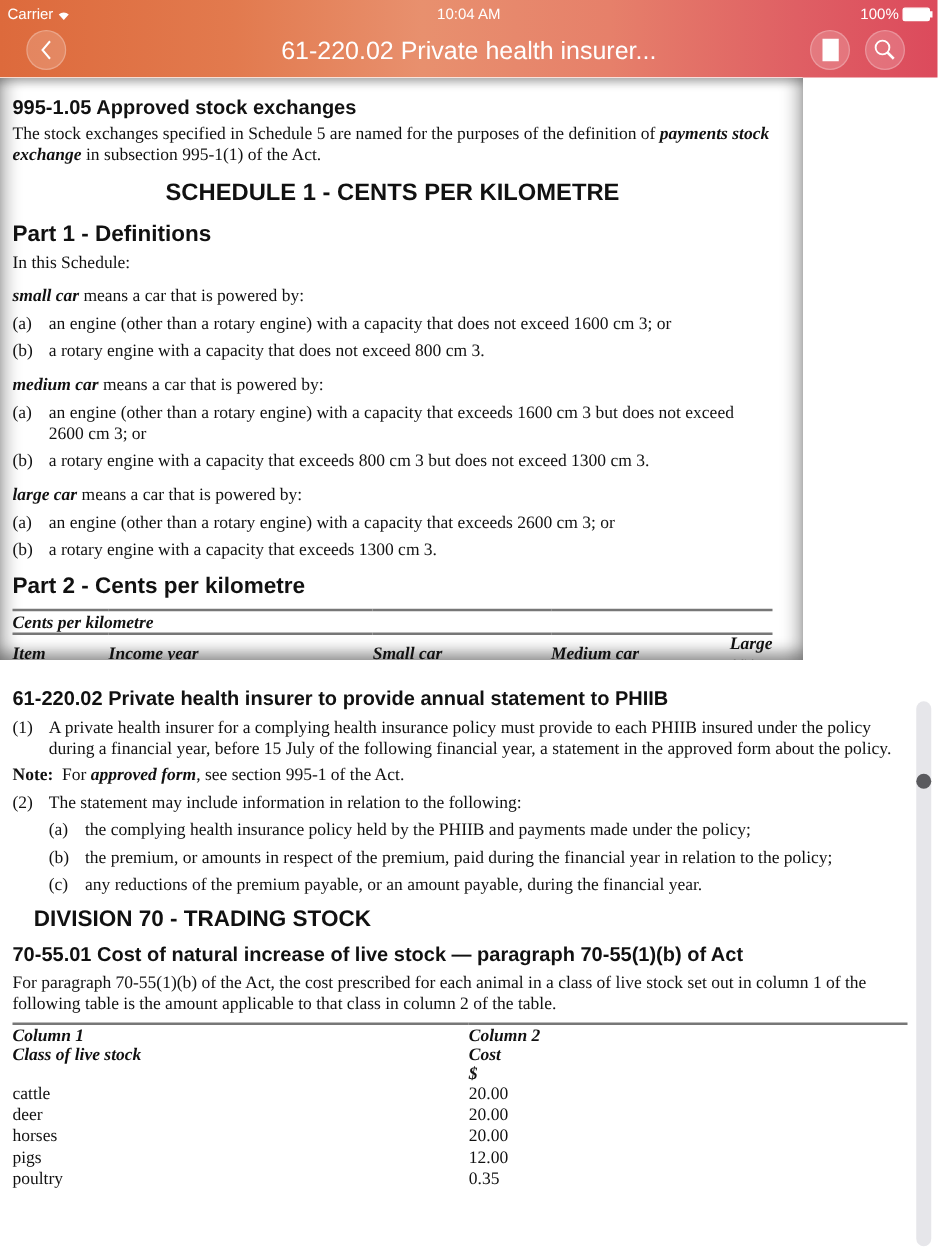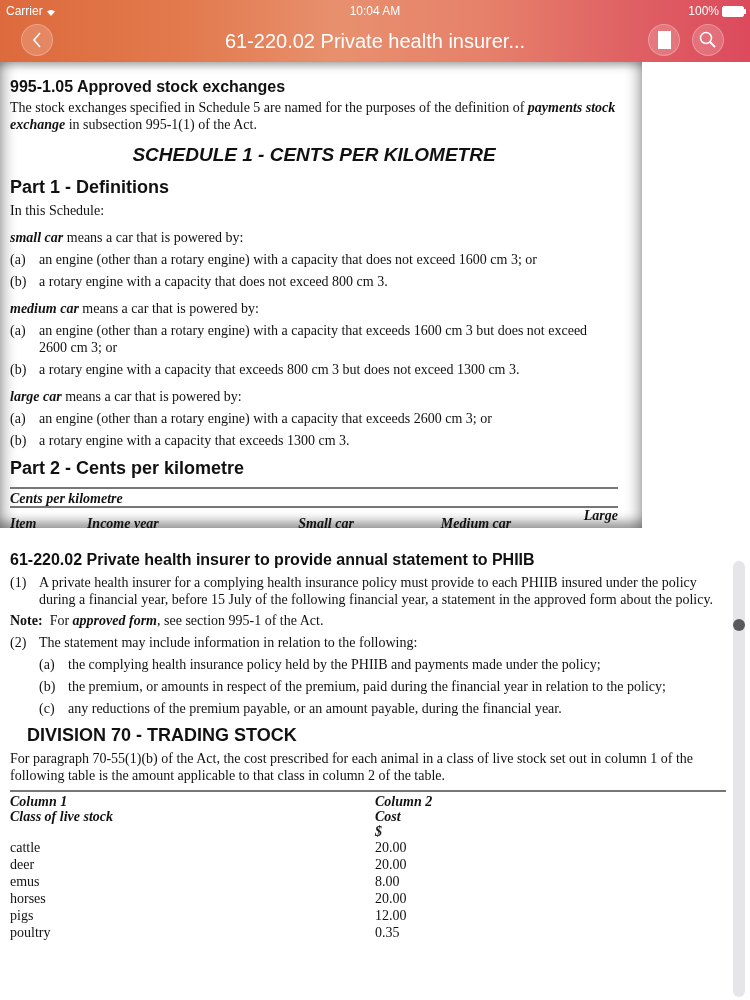--- a/index.html
+++ b/index.html
@@ -68,21 +68,21 @@
         <circle cx="8" cy="8" r="5.5" stroke="#fff" stroke-width="1.5" fill="none"></circle>
         <path d="M12 12 L17 17" stroke="#fff" stroke-width="2"></path>
       </svg>
   </div>
 </div>
 
 <div class="preview">
   <div class="content" style="top:16px;">
     <h3 class="h-sec">995-1.05  Approved stock exchanges</h3>
     <p class="p" style="margin-top:3px;"><span>The stock exchanges specified in Schedule 5 are named for the purposes of the definition of </span><span class="bi">payments stock exchange</span><span> in subsection 995-1(1) of the Act.</span></p>
-    <h2 class="h-sched" style="margin-top:11px;font-style:italic;">SCHEDULE 1 - CENTS PER KILOMETRE</h2>
+    <h2 class="h-sched" style="margin-top:11px;">SCHEDULE 1 - CENTS PER KILOMETRE</h2>
     <h3 class="h-part" style="margin-top:11px;">Part 1 - Definitions</h3>
     <p class="p" style="margin-top:4px;">In this Schedule:</p>
 
     <div id="defs">
         <p class="p" style="margin-top: 10px;"><span class="bi">small car</span><span> means a car that is powered by:</span></p>
         <div class="item" style="margin-top: 5px;">
           <span class="lbl">(a)</span>
           <span>an engine (other than a rotary engine) with a capacity that does not exceed 1600 cm 3; or</span>
         </div>
         <div class="item" style="margin-top: 5px;">
@@ -157,20 +157,21 @@
         <div class="item sub" style="margin-top: 5px;">
           <span class="lbl">(b)</span>
           <span>the premium, or amounts in respect of the premium, paid during the financial year in relation to the policy;</span>
         </div>
         <div class="item sub" style="margin-top: 5px;">
           <span class="lbl">(c)</span>
           <span>any reductions of the premium payable, or an amount payable, during the financial year.</span>
         </div>
       </div>
     <h3 class="h-part" style="margin-top:8px;margin-left:17px;">DIVISION 70 - TRADING STOCK</h3>
+    <h3 class="h-sec" style="margin-top:10px;">70-55.01  Cost of natural increase of live stock — paragraph 70-55(1)(b) of Act</h3>
     <p class="p" style="margin-top:4px;">For paragraph 70-55(1)(b) of the Act, the cost prescribed for each animal in a class of live stock set out in column 1 of the following table is the amount applicable to that class in column 2 of the table.</p>
     <table class="tbl" style="margin-top:6px;">
       <tbody>
           <tr class="rule">
         <th style="width:365px; padding-top:2px;">Column 1</th>
         <th style="padding-top:2px;">Column 2</th>
       </tr>
       <tr>
         <th>Class of live stock</th>
         <th>Cost</th>
@@ -183,24 +184,20 @@
         <tbody id="stockrows">
           <tr>
             <td>cattle</td>
             <td>20.00</td>
           </tr>
           <tr>
             <td>deer</td>
             <td>20.00</td>
           </tr>
           <tr>
-            <td>emus</td>
-            <td>8.00</td>
-          </tr>
-          <tr>
             <td>horses</td>
             <td>20.00</td>
           </tr>
           <tr>
             <td>pigs</td>
             <td>12.00</td>
           </tr>
           <tr>
             <td>poultry</td>
             <td>0.35</td>

